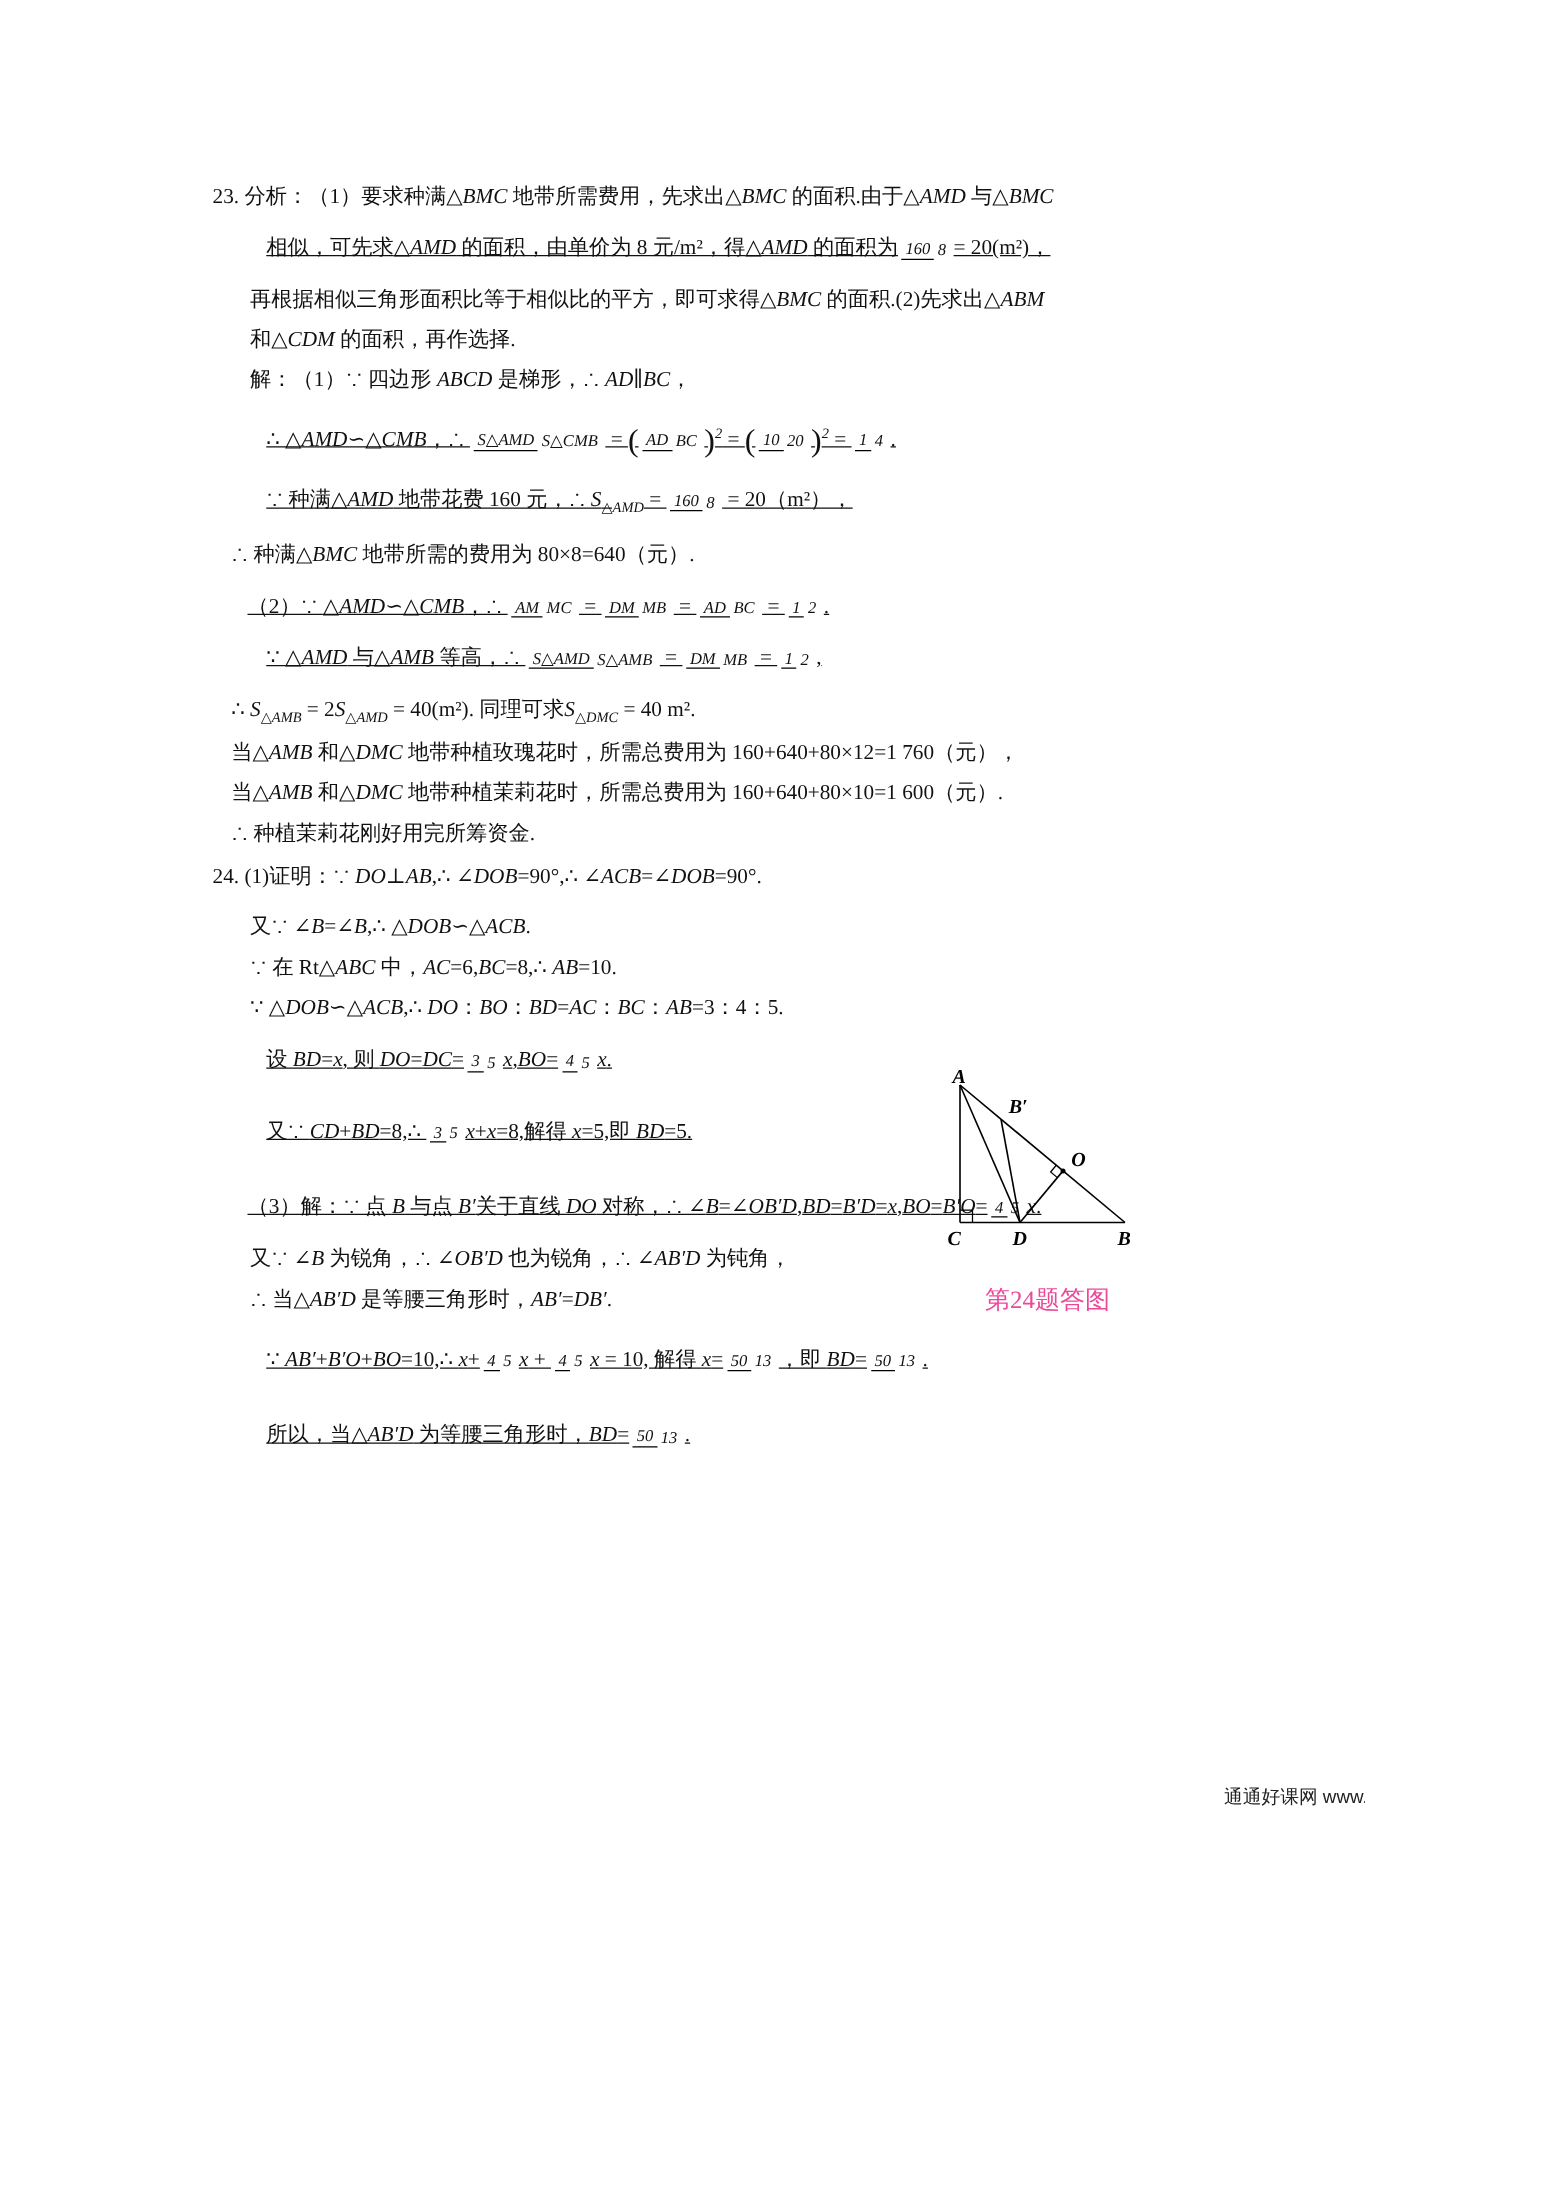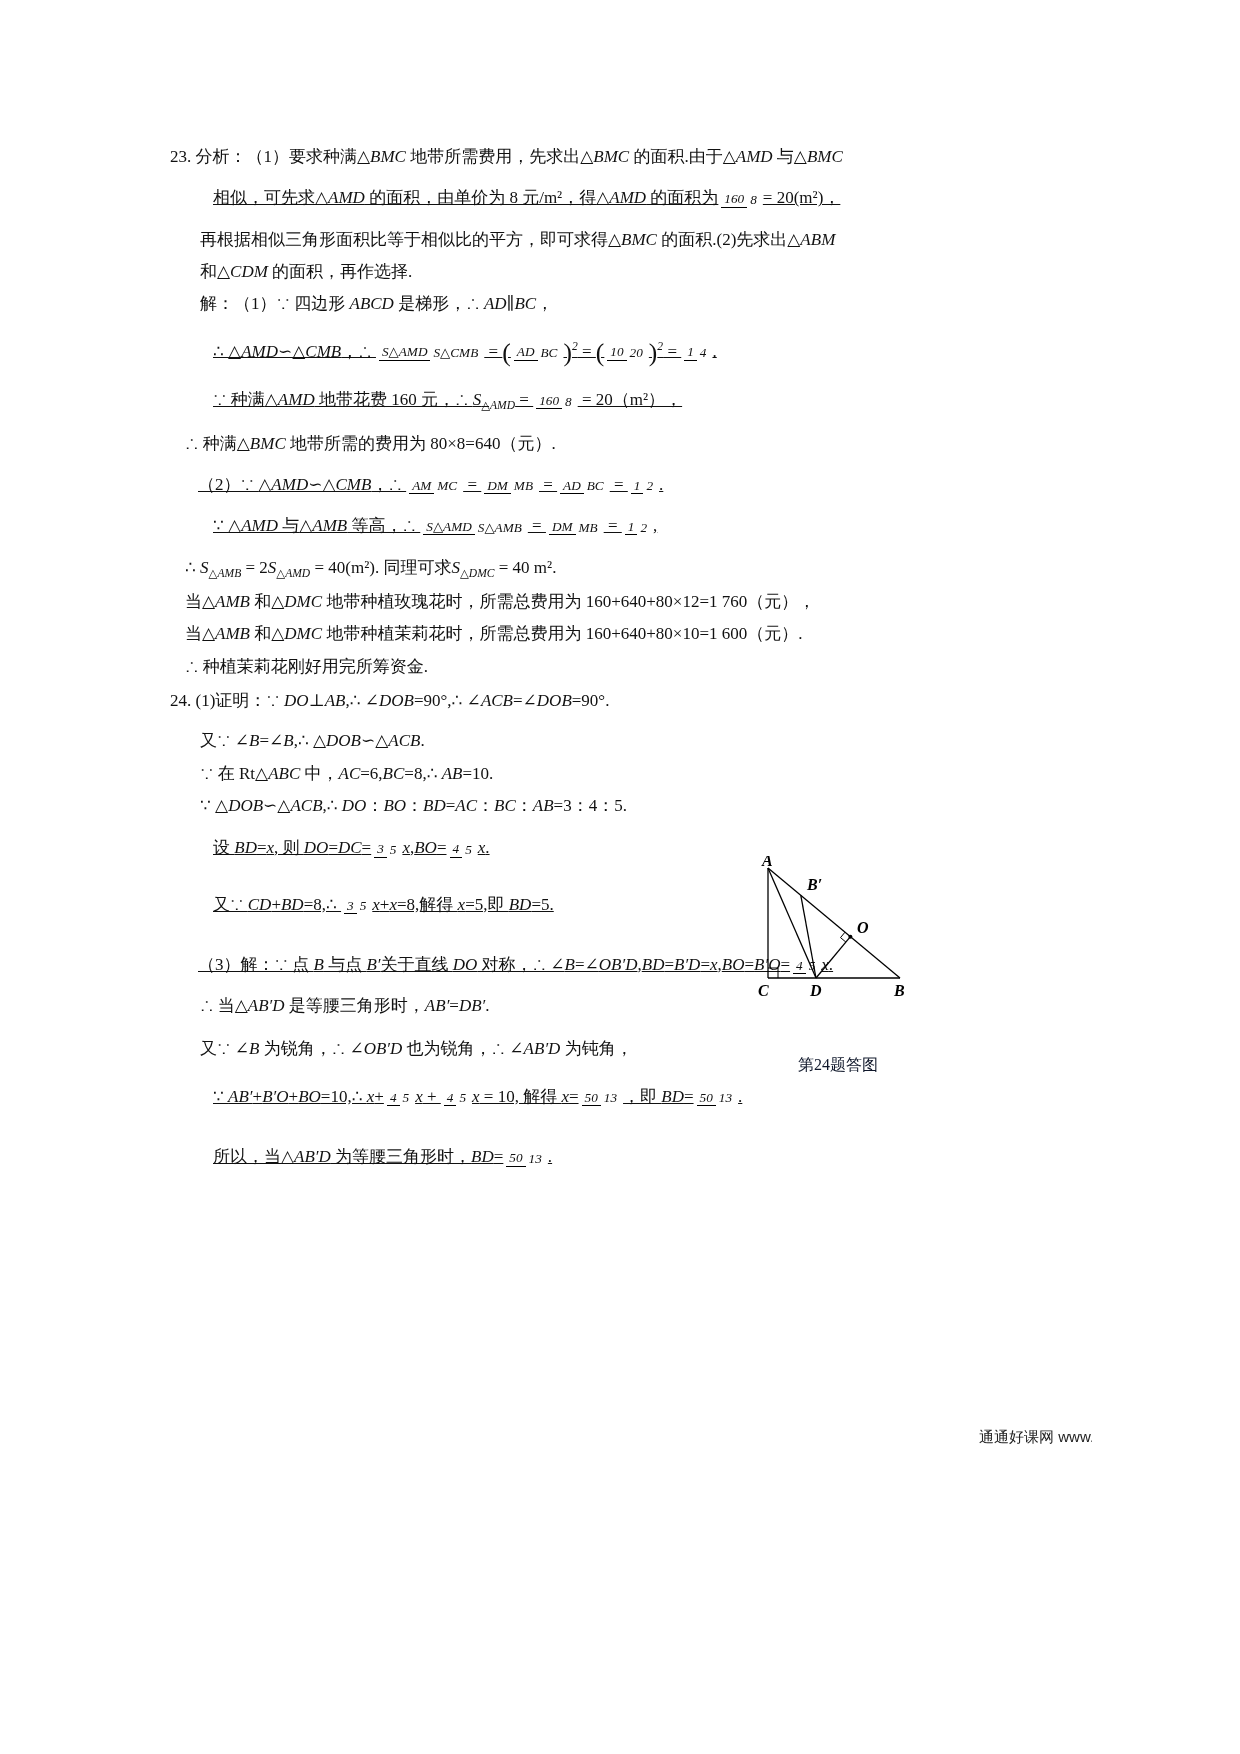--- a/index.html
+++ b/index.html
@@ -26,21 +26,21 @@
     margin:0 3px;font-style:italic;
   }
   .frac .num{border-bottom:1px solid #000;padding:0 3px;}
   .frac .den{padding:0 3px;}
   .bigp{font-size:1.5em;vertical-align:middle;font-weight:400;}
   #figure{
     position:absolute;left:750px;top:856px;width:176px;text-align:center;
   }
   #figure svg{display:block;}
   .figlabel{font-family:"Liberation Serif","DejaVu Serif",serif;font-weight:bold;font-style:italic;font-size:16px;fill:#000;}
-  #figcaption{margin-top:49px;font-size:16px;color:#0f172a;}
+  #figcaption{margin-top:20px;font-size:20px;color:#ec4899;}
   #footer{
     position:absolute;top:1428px;left:0;width:1240px;
     text-align:right;font-size:15px;color:#222;
     font-family:"Liberation Sans","DejaVu Sans",sans-serif;
   }
 </style>
 </head>
 <body>
 
 <div id="page">
@@ -111,22 +111,22 @@
           <span class="den">5</span>
         </span><span class="mi">x</span><span>.</span></div>
       <div class="line ind1 tall" style="margin-top: 30px;"><span>又∵ </span><span class="mi">CD</span><span>+</span><span class="mi">BD</span><span>=8,∴ </span><span class="frac">
           <span class="num">3</span>
           <span class="den">5</span>
         </span><span class="mi">x</span><span>+</span><span class="mi">x</span><span>=8,解得 </span><span class="mi">x</span><span>=5,即 </span><span class="mi">BD</span><span>=5.</span></div>
       <div class="line ind2 tall" style="margin-top: 34px;"><span>（3）解：∵ 点 </span><span class="mi">B</span><span> 与点 </span><span class="mi">B′</span><span>关于直线 </span><span class="mi">DO</span><span> 对称，∴ ∠</span><span class="mi">B</span><span>=∠</span><span class="mi">OB′D</span><span>,</span><span class="mi">BD</span><span>=</span><span class="mi">B′D</span><span>=</span><span class="mi">x</span><span>,</span><span class="mi">BO</span><span>=</span><span class="mi">B′O</span><span>=</span><span class="frac">
           <span class="num">4</span>
           <span class="den">5</span>
         </span><span class="mi">x</span><span>.</span></div>
+      <div class="line ind1" style="margin-top: 16px;"><span>又∵ ∠</span><span class="mi">B</span><span> 为锐角，∴ ∠</span><span class="mi">OB′D</span><span> 也为锐角，∴ ∠</span><span class="mi">AB′D</span><span> 为钝角，</span></div>
       <div class="line ind1"><span>∴ 当</span><span class="mi">△AB′D</span><span> 是等腰三角形时，</span><span class="mi">AB′</span><span>=</span><span class="mi">DB′</span><span>.</span></div>
-      <div class="line ind1" style="margin-top: 16px;"><span>又∵ ∠</span><span class="mi">B</span><span> 为锐角，∴ ∠</span><span class="mi">OB′D</span><span> 也为锐角，∴ ∠</span><span class="mi">AB′D</span><span> 为钝角，</span></div>
       <div class="line ind1 tall" style="margin-top: 22px;"><span>∵ </span><span class="mi">AB′</span><span>+</span><span class="mi">B′O</span><span>+</span><span class="mi">BO</span><span>=10,∴ </span><span class="mi">x</span><span>+</span><span class="frac">
           <span class="num">4</span>
           <span class="den">5</span>
         </span><span class="mi">x</span><span> + </span><span class="frac">
           <span class="num">4</span>
           <span class="den">5</span>
         </span><span class="mi">x</span><span> = 10, 解得 </span><span class="mi">x</span><span>=</span><span class="frac">
           <span class="num">50</span>
           <span class="den">13</span>
         </span><span>，即 </span><span class="mi">BD</span><span>=</span><span class="frac">

